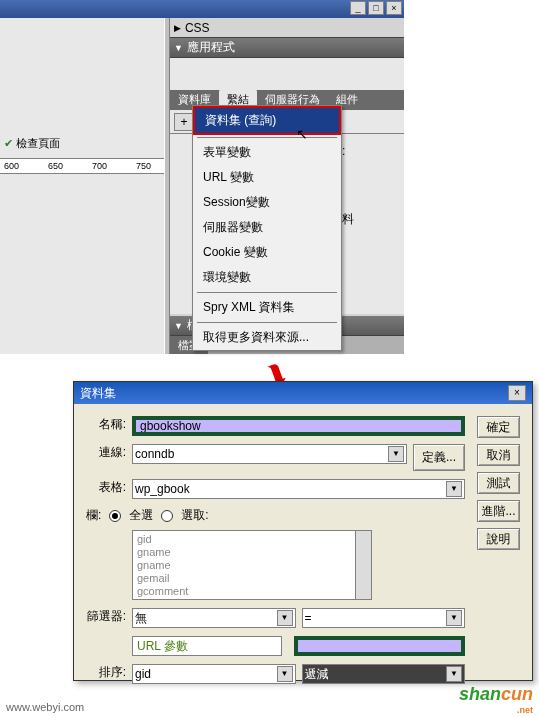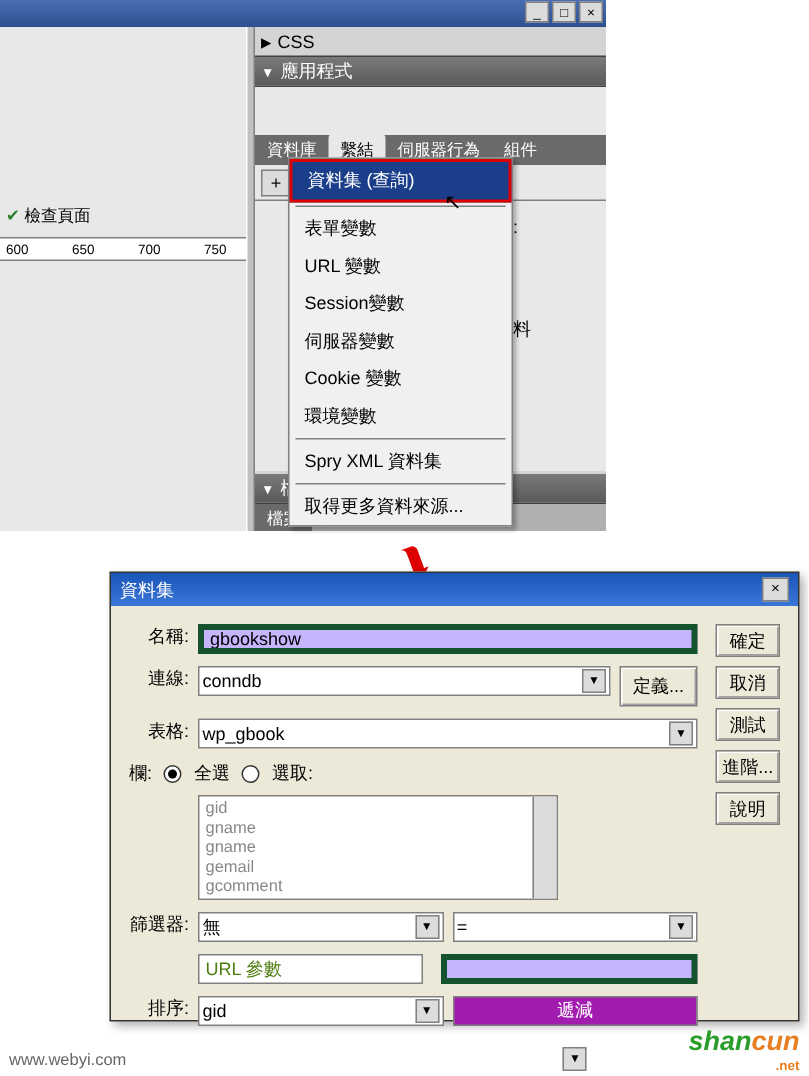--- a/index.html
+++ b/index.html
@@ -72,21 +72,21 @@
 .small-btn { padding: 4px 8px; border: 1px solid #808080; background: #ece9d8; font-size: 12px; cursor: pointer; box-shadow: inset 1px 1px #fff, inset -1px -1px #a0a0a0; }
 
 .radio-row { display: flex; align-items: center; gap: 8px; margin-bottom: 6px; }
 .radio { width: 12px; height: 12px; border: 1px solid #333; border-radius: 50%; background: #fff; display: inline-flex; align-items: center; justify-content: center; }
 .radio.checked::after { content: ""; width: 6px; height: 6px; background: #000; border-radius: 50%; }
 
 .listbox { width: 240px; height: 70px; border: 1px solid #808080; background: #fff; padding: 2px 4px; font-size: 11px; color: #888; line-height: 13px; overflow: hidden; position: relative; margin-left: 46px; }
 .listbox .sb { position: absolute; right: 0; top: 0; bottom: 0; width: 16px; background: #dcdcdc; border-left: 1px solid #808080; }
 
 .sel-narrow { width: 100px; }
-.sel-blue { background: #a21caf; color: #fff; flex-direction: column; }
+.sel-blue { background: #404040; color: #fff; }
 .url-input { border: 1px solid #808080; background: #fff; color: #4d7c0f; height: 20px; padding: 0 4px; font-size: 12px; width: 150px; margin-left: 46px; }
 
 
 .footer-left { position: absolute; bottom: 4px; left: 6px; font-size: 11px; color: #666; font-family: Arial; text-align: right; }
 .footer-right { position: absolute; bottom: 2px; right: 6px; font-size: 18px; font-weight: bold; font-style: italic; }
 .footer-right .g { color: #2a9d2a; }
 .footer-right .o { color: #e67e22; }
 .footer-right .net { font-size: 9px; color: #e67e22; display: block; text-align: right; font-style: normal; }
 </style>
 </head>

